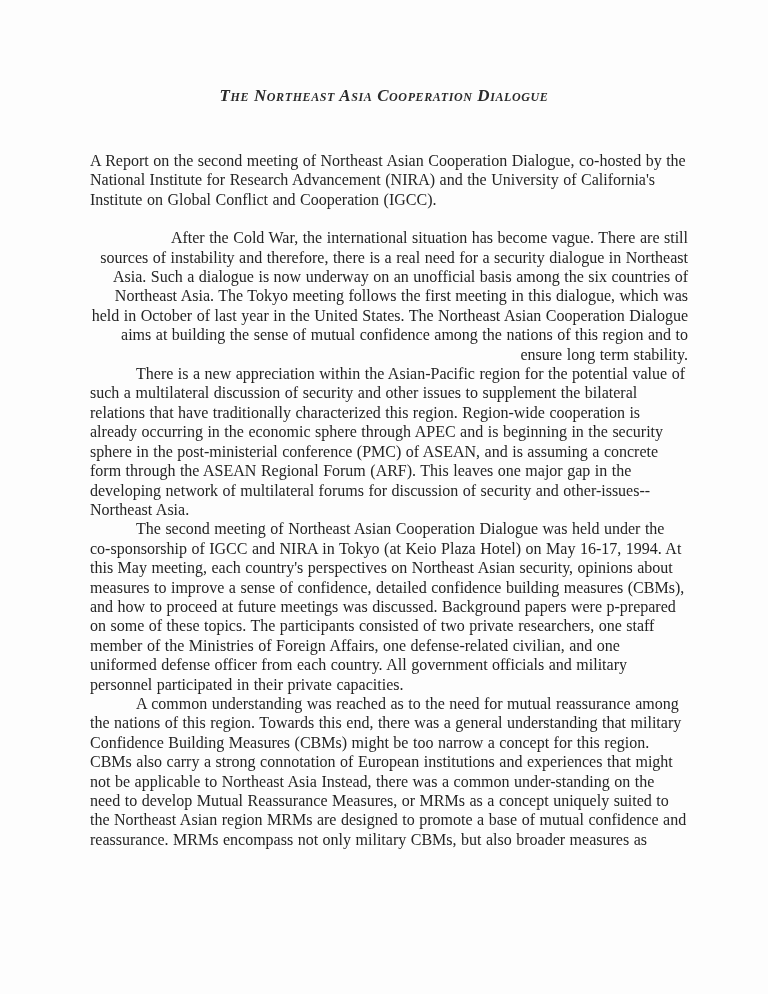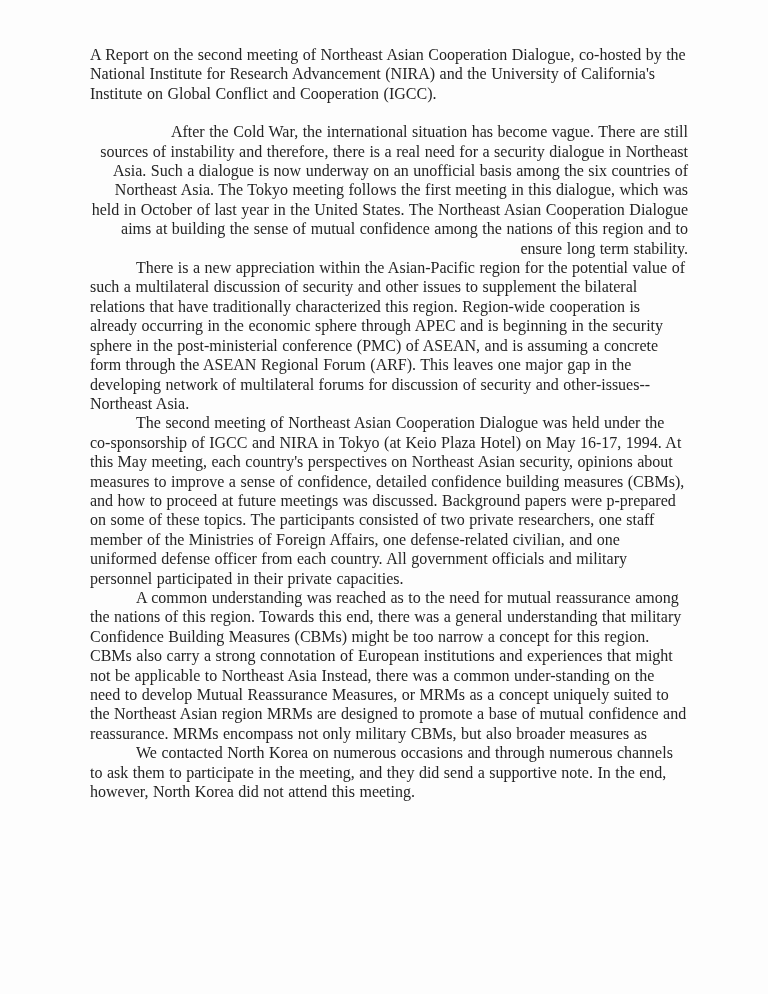--- a/index.html
+++ b/index.html
@@ -47,27 +47,27 @@
     text-align: right;
   }
   .para-indent {
     text-indent: 46px;
   }
 </style>
 </head>
 <body>
 
 <div class="page">
+  <h1 class="doc-title">The Northeast Asia Cooperation Dialogue</h1>
 
   <div class="doc-body">
     <p class="para">A Report on the second meeting of Northeast Asian Cooperation Dialogue, co-hosted by the National Institute for Research Advancement (NIRA) and the University of California's Institute on Global Conflict and Cooperation (IGCC).</p>
 
     <p class="para para-gap para-indent">After the Cold War, the international situation has become vague.  There are still sources of instability and therefore, there is a real need for a security dialogue in Northeast Asia.  Such a dialogue is now underway on an unofficial basis among the six countries of Northeast Asia.  The Tokyo meeting follows the first meeting in this dialogue, which was held in October of last year in the United States.  The Northeast Asian Cooperation Dialogue aims at building the sense of mutual confidence among the nations of this region and to ensure long term stability.</p>
 
     <p class="para para-indent">There is a new appreciation within the Asian-Pacific region for the potential value of such a multilateral discussion of security and other issues to supplement the bilateral relations that have traditionally characterized this region. Region-wide cooperation is already occurring in the economic sphere through APEC and is beginning in the security sphere in the post-ministerial conference (PMC) of ASEAN, and is assuming a concrete form through the ASEAN Regional Forum (ARF). This leaves one major gap in the developing network of multilateral forums for discussion of security and other-issues--Northeast Asia.</p>
 
     <p class="para para-indent">The second meeting of Northeast Asian Cooperation Dialogue was held under the co-sponsorship of IGCC and NIRA in Tokyo (at Keio Plaza Hotel) on May 16-17, 1994. At this May meeting, each country's perspectives on Northeast Asian security, opinions about measures to improve a sense of confidence, detailed confidence building measures (CBMs), and how to proceed at future meetings was discussed.  Background papers were p-prepared on some of these topics. The participants consisted of two private researchers, one staff member of the Ministries of Foreign Affairs, one defense-related civilian, and one uniformed defense officer from each country. All government officials and military personnel participated in their private capacities.</p>
 
     <p class="para para-indent">A common understanding was reached as to the need for mutual reassurance among the nations of this region. Towards this end, there was a general understanding that military Confidence Building Measures (CBMs) might be too narrow a concept for this region. CBMs also carry a strong connotation of European institutions and experiences that might not be applicable to Northeast Asia Instead, there was a common under-standing on the need to develop Mutual Reassurance Measures, or MRMs as a concept uniquely suited to the Northeast Asian region MRMs are designed to promote a base of mutual confidence and reassurance. MRMs encompass not only military CBMs, but also broader measures as</p>
 
-    <p class="para para-indent">We contacted North Korea on numerous occasions and through numerous channels to ask them to participate in the meeting, and they did send a supportive note. In the end, however, North Korea did not attend this meeting.</p>
   </div>
 </div>
 
 </body></html>

